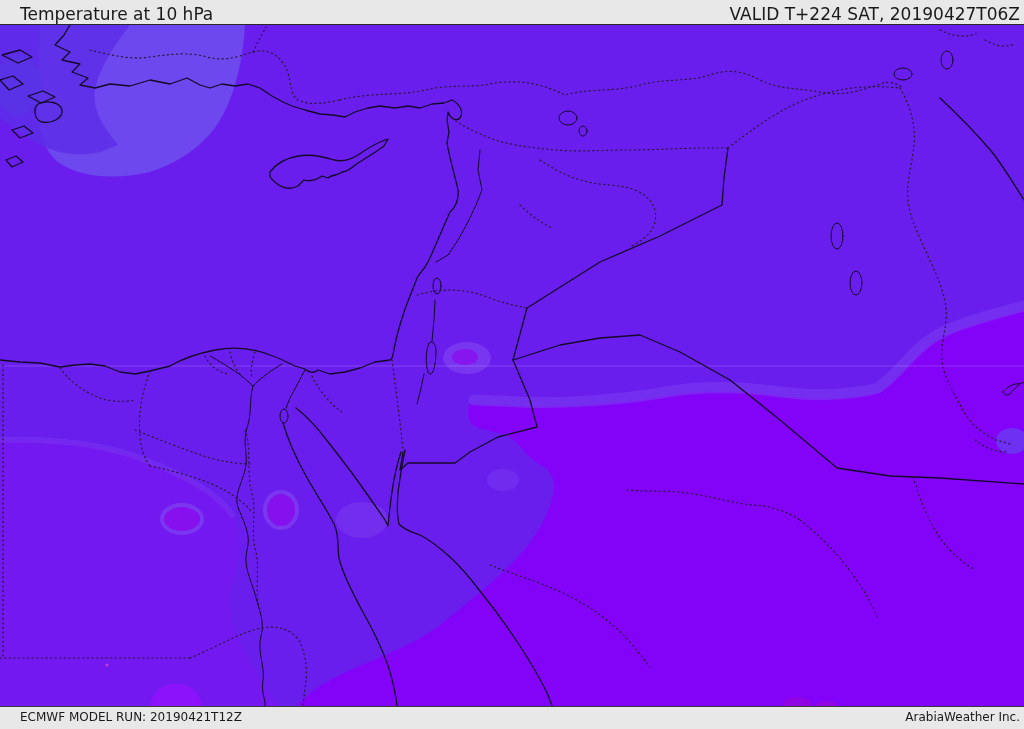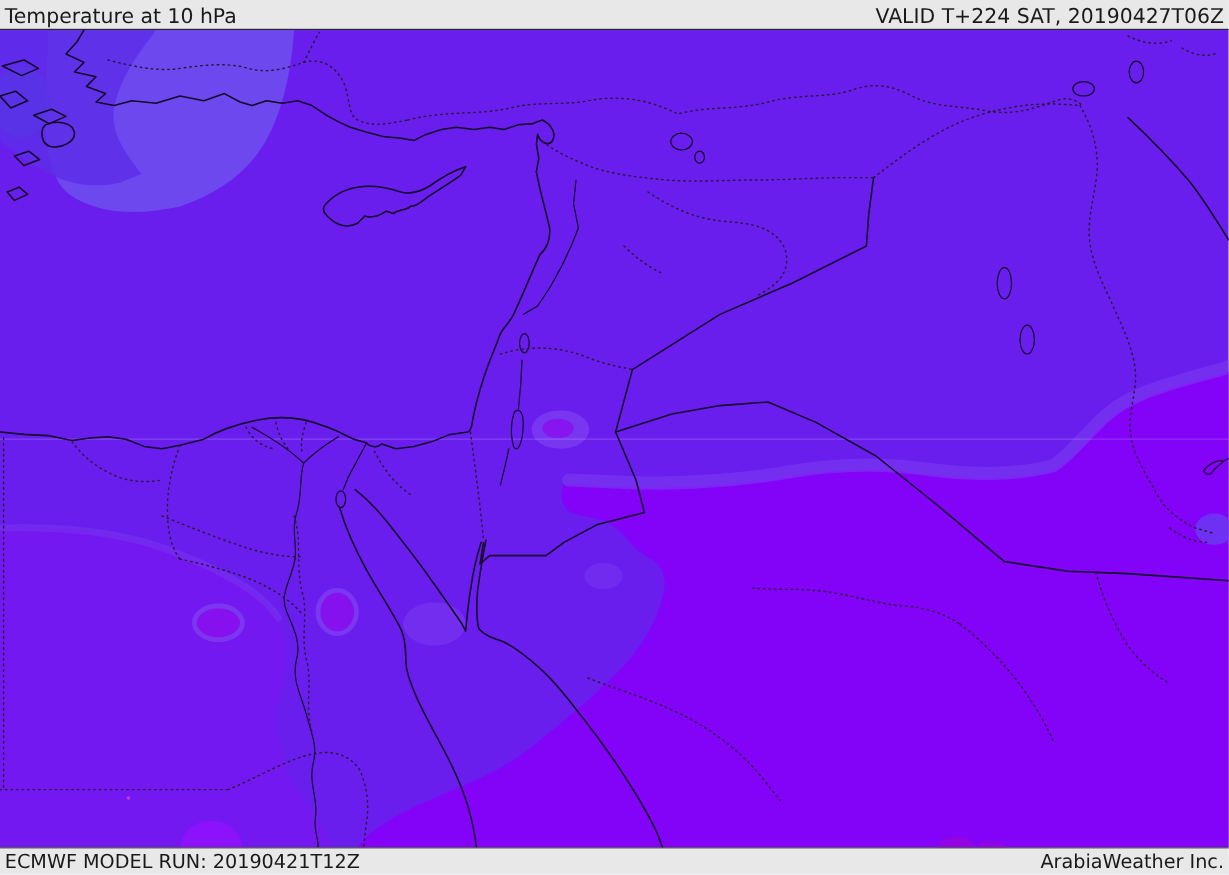--- a/index.html
+++ b/index.html
@@ -1,21 +1,21 @@
 <!DOCTYPE html>
 <html style="--bar_bg: #e8e8e8; --bar_text: #1a1a1a; --base_north: #691eee; --base_south: #8203f8; --lobe_light_blue: #6c48ee; --corner_blue: #5d2de8; --corner_blue_deep: #5336e2; --southwest_violet: #7517f0; --lavender_band: #7d3cf0; --blob_core_magenta: #8a0fee; --blob_bright: #8b12fa; --blob_dark_magenta: #9506e0; --edge_blue_blob: #6b36f2; --pink_dot: #c23bd8; --coastline: #150929; --border_dotted: #2b1638; --graticule: #ffffff;"><head>
 <meta charset="utf-8">
 <style>
   html,body{margin:0;padding:0;background:#ffffff;}
   body{width:1024px;height:729px;overflow:hidden;font-family:"DejaVu Sans","Liberation Sans",sans-serif;}
   .bar{box-sizing:border-box;width:1024px;background:var(--bar_bg,#e8e8e8);display:flex;justify-content:space-between;align-items:flex-end;padding:0 4px;}
   .bar.top{height:25px;border-bottom:1px solid #2a2a2a;}
   .bar.bottom{height:23px;border-top:1px solid #3a3a3a;align-items:center;}
-  .bar .txt{color:var(--bar_text,#1a1a1a);font-size:17px;line-height:1.1;white-space:nowrap;}
-  .bar.bottom .txt{font-size:16px;}
+  .bar .txt{color:var(--bar_text,#1a1a1a);font-size:17px;line-height:1.1;white-space:nowrap;margin-left:16px;}
+  .bar.bottom .txt{font-size:12px;}
   svg{display:block;}
   .f-north{fill:var(--base_north);}
   .f-south{fill:var(--base_south);}
   .f-lobe{fill:var(--lobe_light_blue);}
   .f-corner{fill:var(--corner_blue);opacity:.8;}
   .f-cornerdeep{fill:var(--corner_blue_deep);opacity:.55;}
   .f-sw{fill:var(--southwest_violet);opacity:.8;}
   .band{stroke:var(--lavender_band);fill:none;stroke-linecap:round;}
   .blobcore{fill:var(--blob_core_magenta);}
   .blobring{stroke:var(--lavender_band);fill:var(--blob_core_magenta);}

